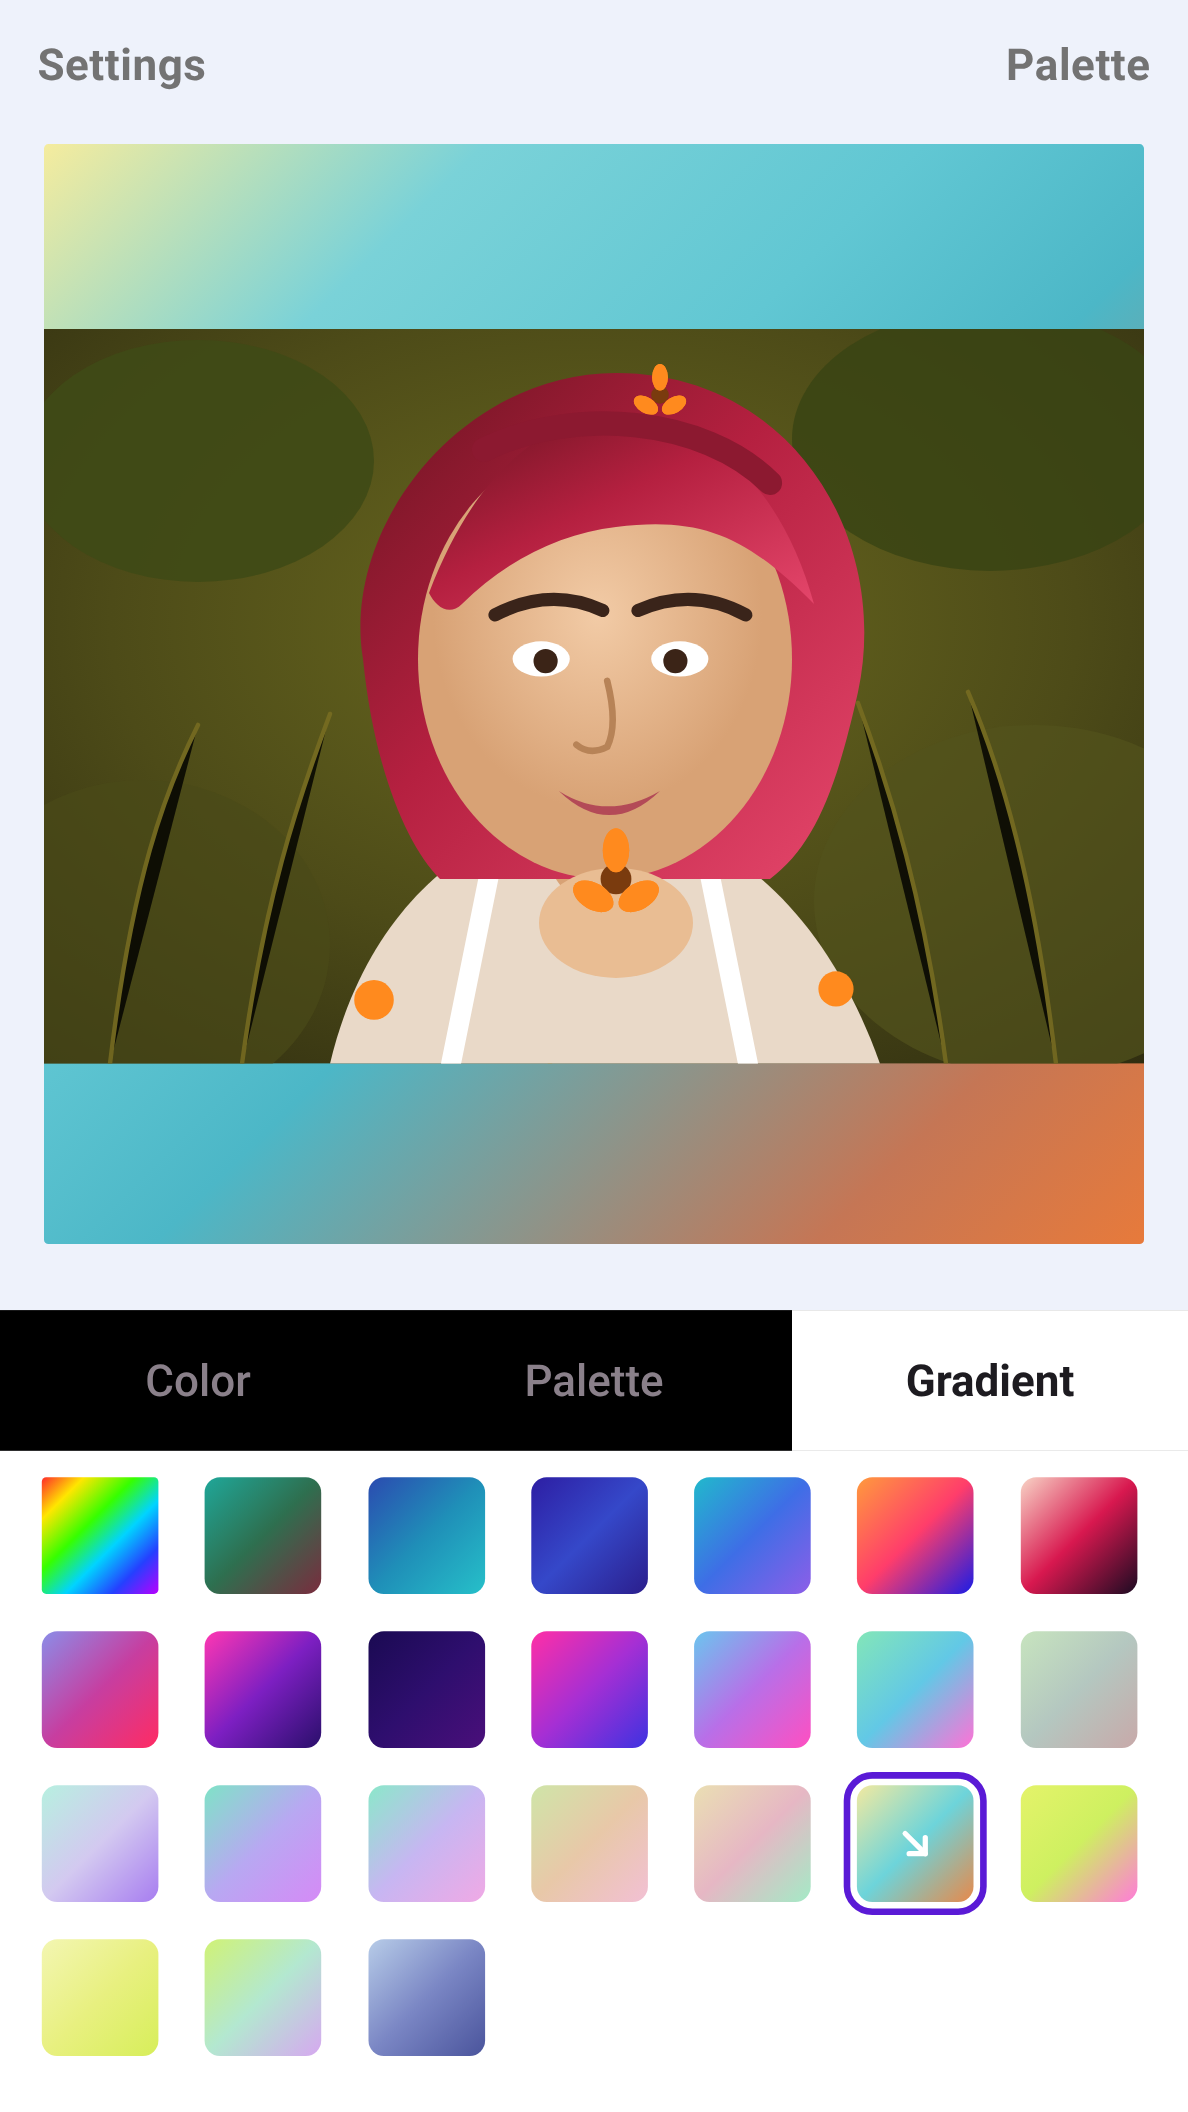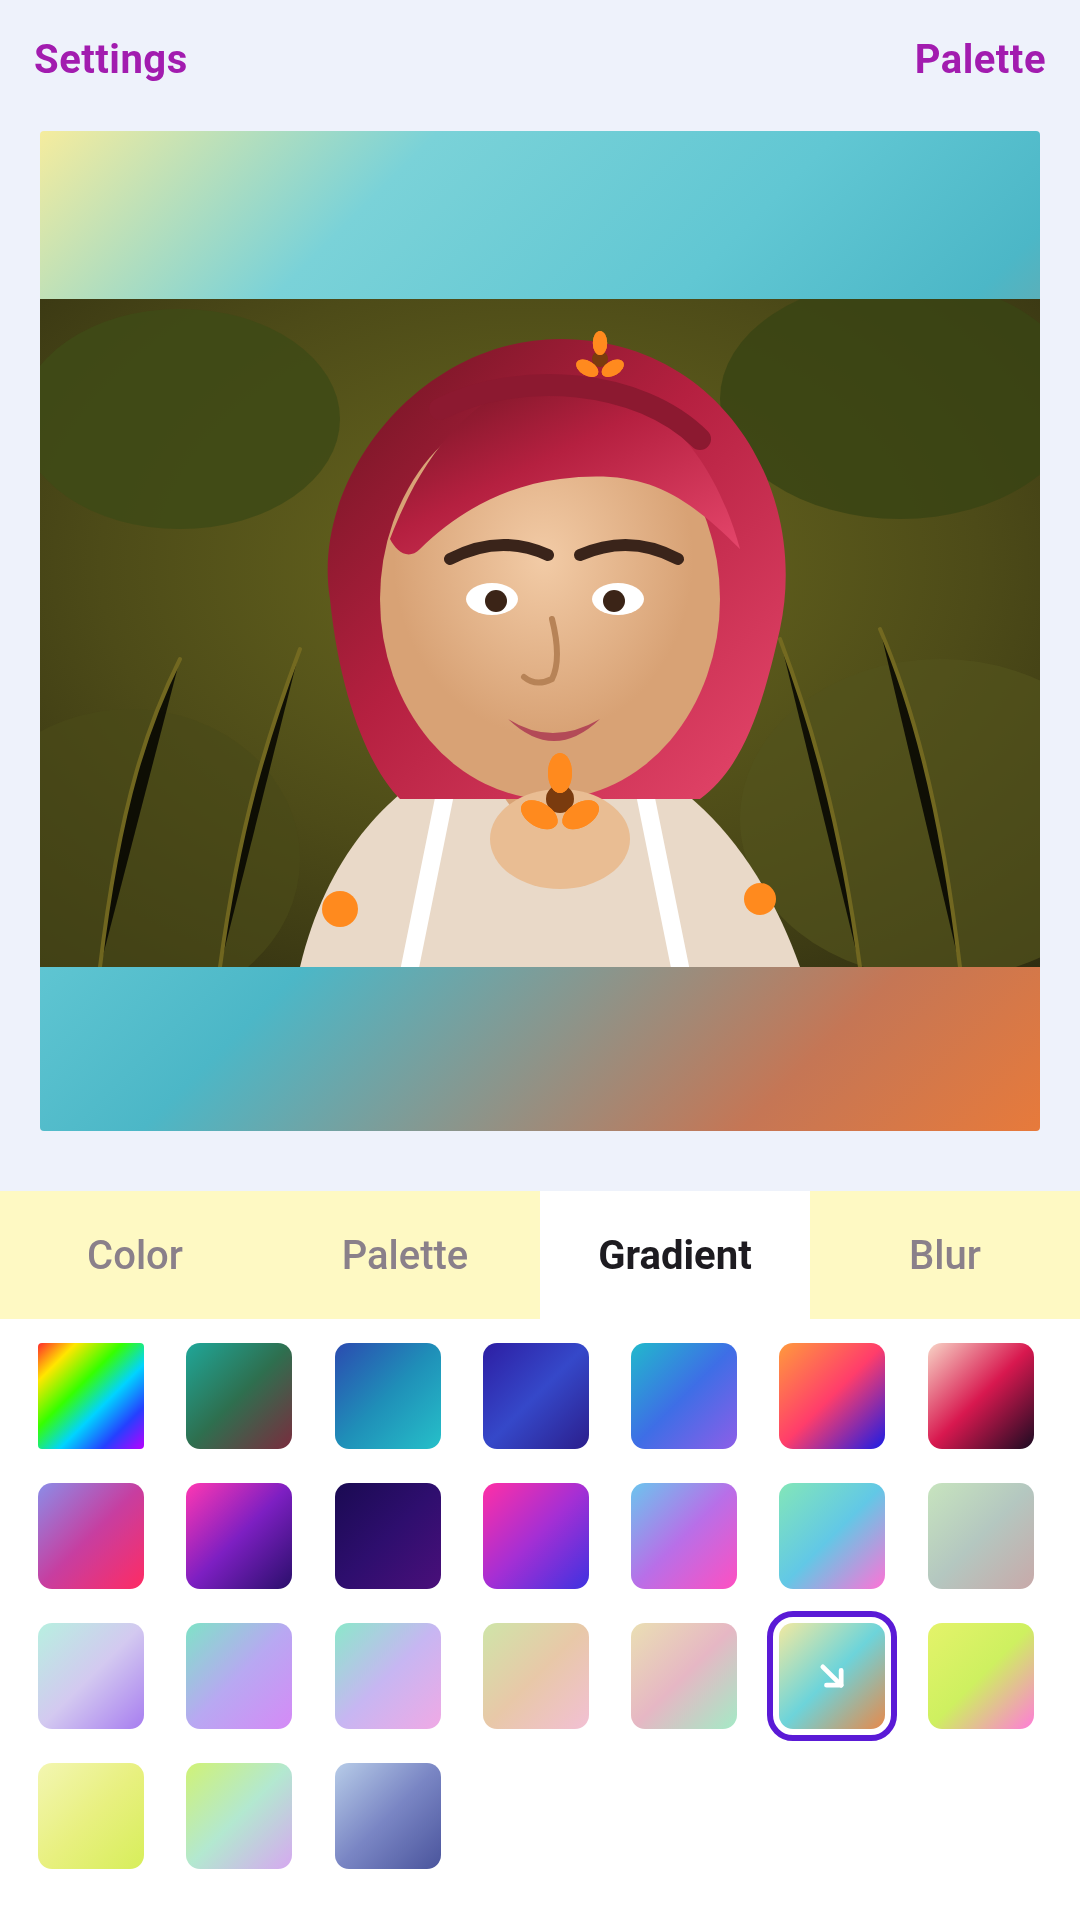--- a/index.html
+++ b/index.html
@@ -1,31 +1,31 @@
 <!DOCTYPE html>
 <html><head>
 <meta charset="utf-8">
 <style>
 *{margin:0;padding:0;box-sizing:border-box;-webkit-tap-highlight-color:transparent}
 html,body{width:1080px;height:1920px;font-family:-apple-system,BlinkMacSystemFont,"Segoe UI",Roboto,Helvetica,Arial,sans-serif;background:#eef2fb;overflow:hidden}
 .app{width:100%;height:100%;display:flex;flex-direction:column}
 
 
 .header{display:flex;justify-content:space-between;align-items:center;padding:36px 34px 28px 34px}
-.header .btn{font-size:40px;font-weight:700;color:#a21caf;letter-spacing:.5px;cursor:pointer}
+.header .btn{font-size:40px;font-weight:700;color:#737373;letter-spacing:.5px;cursor:pointer}
 
 
 .canvas-wrap{padding:20px 40px 60px 40px}
 .canvas{position:relative;width:1000px;height:1000px;border-radius:4px;overflow:hidden;
   background:linear-gradient(135deg,#f5ec9e 0%, #7ad2d8 20%, #61c7d3 40%, #4cb7c7 55%, #c57655 85%, #e77a3b 100%)}
 .photo{position:absolute;left:0;right:0;top:168px;height:668px;overflow:hidden}
 .photo svg{width:100%;height:100%;display:block}
 
 
-.tabs{display:flex;background:#fef9c3;height:128px}
+.tabs{display:flex;background:#000000;height:128px}
 .tab{flex:1;display:flex;align-items:center;justify-content:center;font-size:40px;font-weight:500;color:#8a808a;cursor:pointer}
 .tab.active{background:#fff;color:#1d1b20;font-weight:700}
 
 
 .grid-wrap{flex:1;background:#fff;padding:24px 38px 0 38px;overflow:hidden}
 .grid{display:grid;grid-template-columns:repeat(7,1fr);gap:34px 34px}
 .cell{width:106px;height:106px;border-radius:14px;cursor:pointer;position:relative}
 .cell.selected{outline:6px solid #5a1ad6;outline-offset:6px}
 .cell .arrow{position:absolute;inset:0;display:flex;align-items:center;justify-content:center}
 .cell .arrow svg{width:44px;height:44px}
@@ -158,21 +158,20 @@
           <circle cx="720" cy="600" r="16" fill="#ff8a1e"></circle>
         </svg>
       </div>
     </div>
   </div>
 
   <div class="tabs">
     <div class="tab">Color</div>
     <div class="tab">Palette</div>
     <div class="tab active">Gradient</div>
-    <div class="tab">Blur</div>
   </div>
 
   <div class="grid-wrap">
     <div class="grid" id="swatch-grid">
         <div class="cell g0"></div>
         <div class="cell g1"></div>
         <div class="cell g2"></div>
         <div class="cell g3"></div>
         <div class="cell g4"></div>
         <div class="cell g5"></div>

